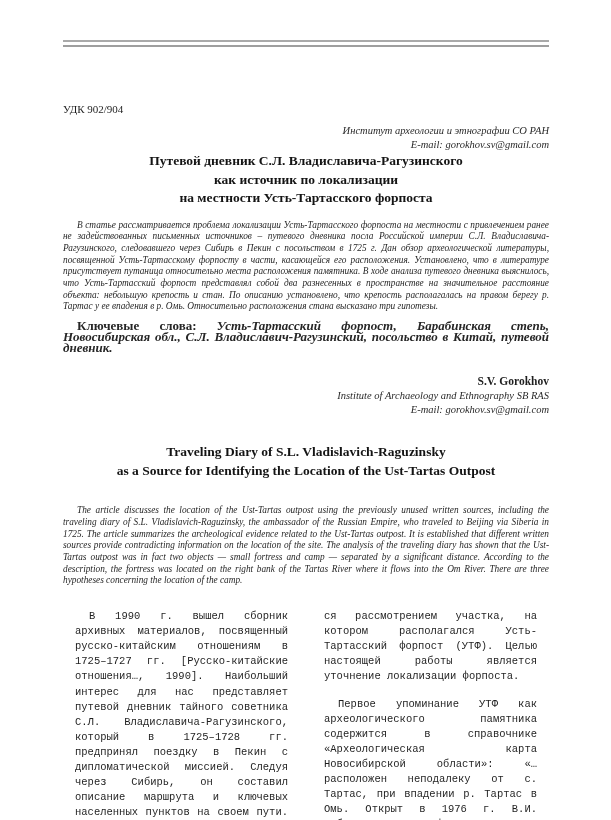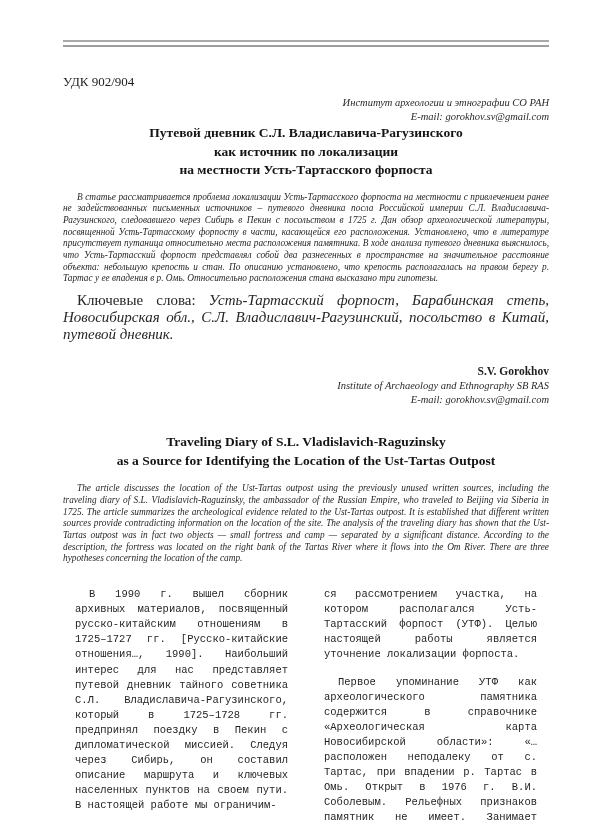--- a/index.html
+++ b/index.html
@@ -21,22 +21,22 @@
   }
 
   
   .double-rule {
     height: 7px;
     border-top: 2px solid #a9a9a9;
     border-bottom: 2px solid #9e9e9e;
   }
 
   .udc {
-    margin-top: 28px;
-    font-size: 13px;
+    margin-top: 56px;
+    font-size: 11px;
     line-height: 13px;
   }
 
   .author-block {
     text-align: right;
   }
   .author-block.ru { margin-top: 8px; }
   .author-block.en { margin-top: 21px; }
   .author-name {
     font-weight: bold;
@@ -62,29 +62,30 @@
 
   .abstract {
     margin-top: 12px;
     font-style: italic;
     font-size: 9.3px;
     line-height: 11.7px;
     text-align: justify;
     text-indent: 14px;
     color: #262626;
   }
-  .abstract.en { margin-top: 13px; font-style: italic; }
+  .abstract.en { margin-top: 25px; font-style: italic; }
 
   .keywords {
     margin-top: 7px;
-    font-size: 15px;
-    line-height: 17px;
+    font-size: 13px;
+    line-height: 11px;
     text-align: justify;
     text-indent: 14px;
     color: #262626;
+    font-weight: bold;
   }
   .keywords.en { margin-top: 11px; }
   .kw-label { font-style: normal; }
   .kw-text { font-style: italic; }
 
   .columns {
     margin-top: 10px;
     display: flex;
     gap: 12px;
   }

